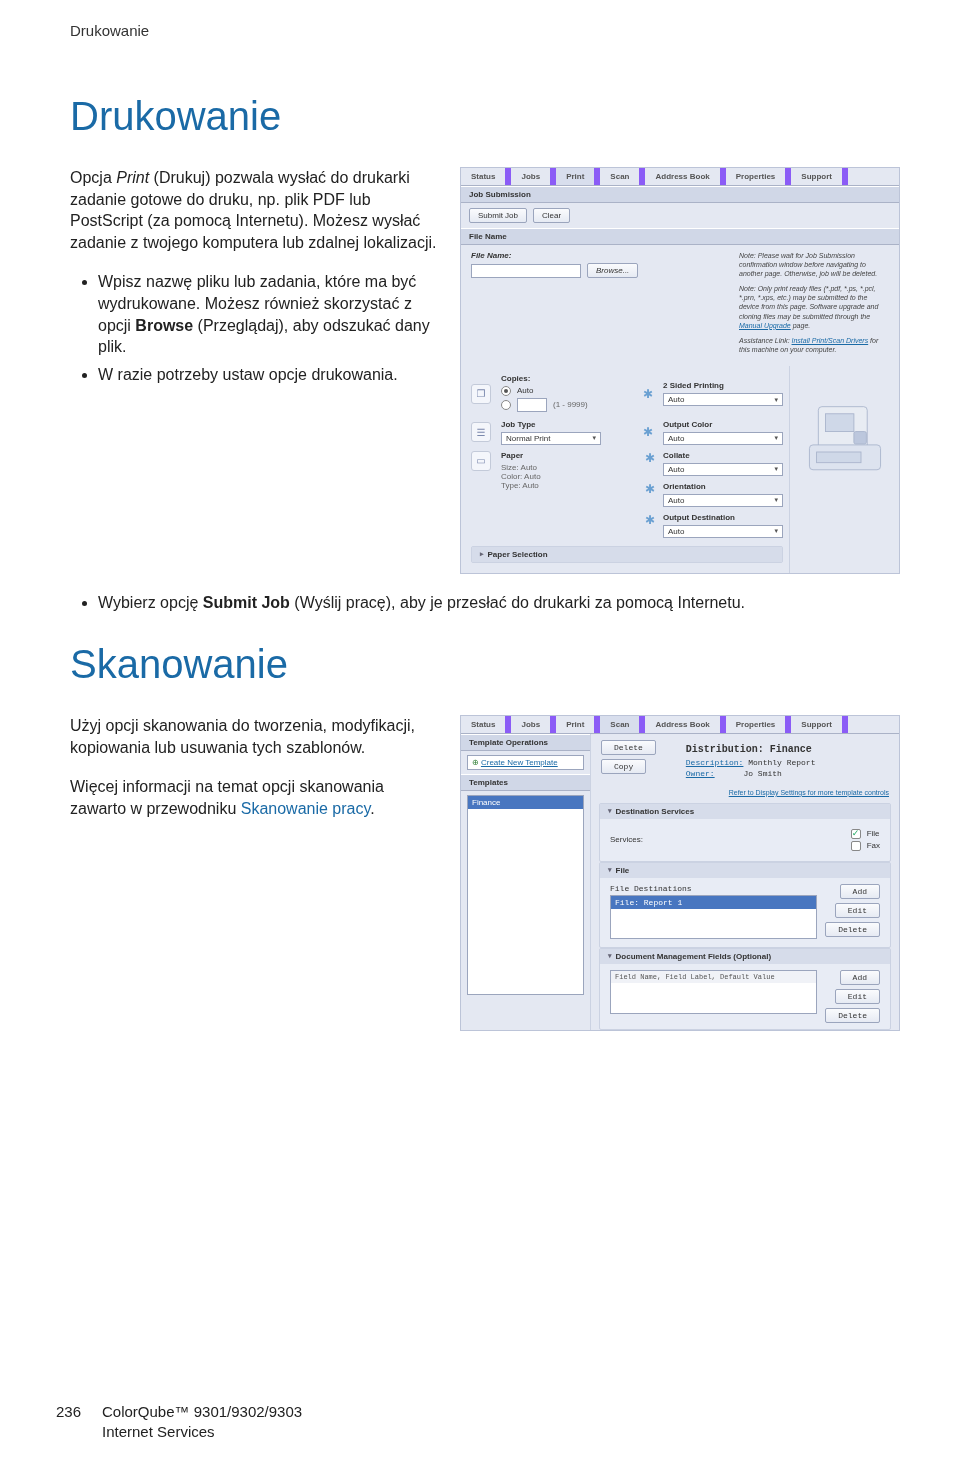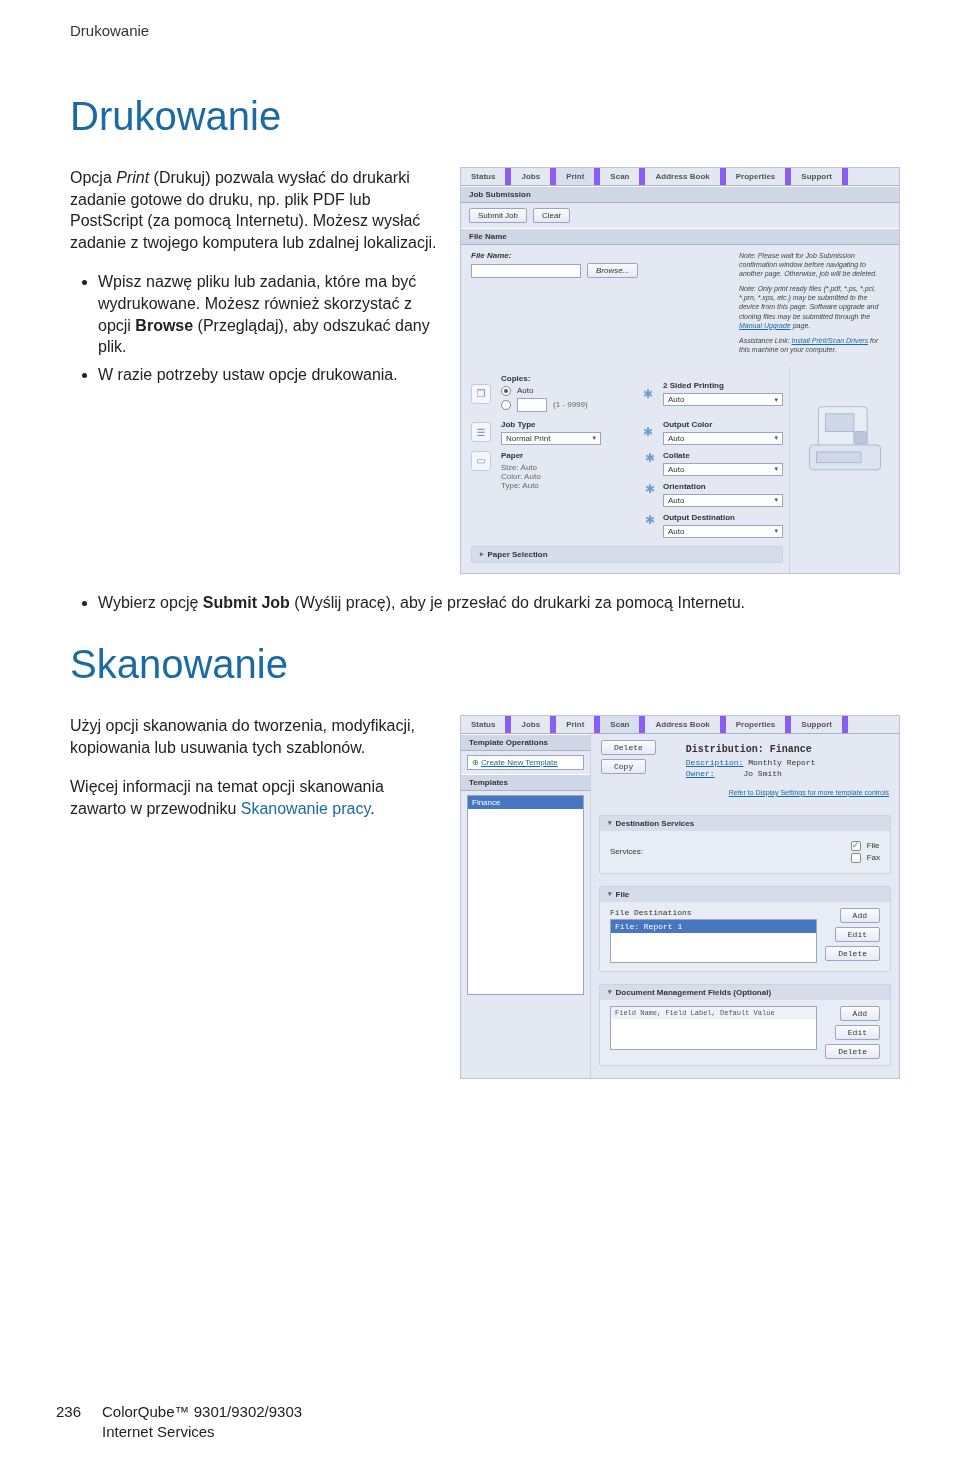--- a/index.html
+++ b/index.html
@@ -122,21 +122,21 @@
   }
   .ico {
     width: 20px; height: 20px; background: #f4f6fb; border: 1px solid #c3cad9;
     border-radius: 3px; display: inline-flex; align-items: center; justify-content: center;
     font-size: 10px; color: #7b89ad; margin-right: 4px;
   }
   .asterisk { color: #6aa0d2; font-size: 12px; padding: 0 4px; }
   .panel {
     background: #e8ecf5;
     border: 1px solid #cbd2e2;
-    margin: 12px 8px;
+    margin: 0 8px;
     border-radius: 2px;
   }
   .phead {
     background: #d6dcea;
     padding: 3px 8px;
     font-weight: bold;
     display: flex;
     align-items: center;
     gap: 4px;
   }

